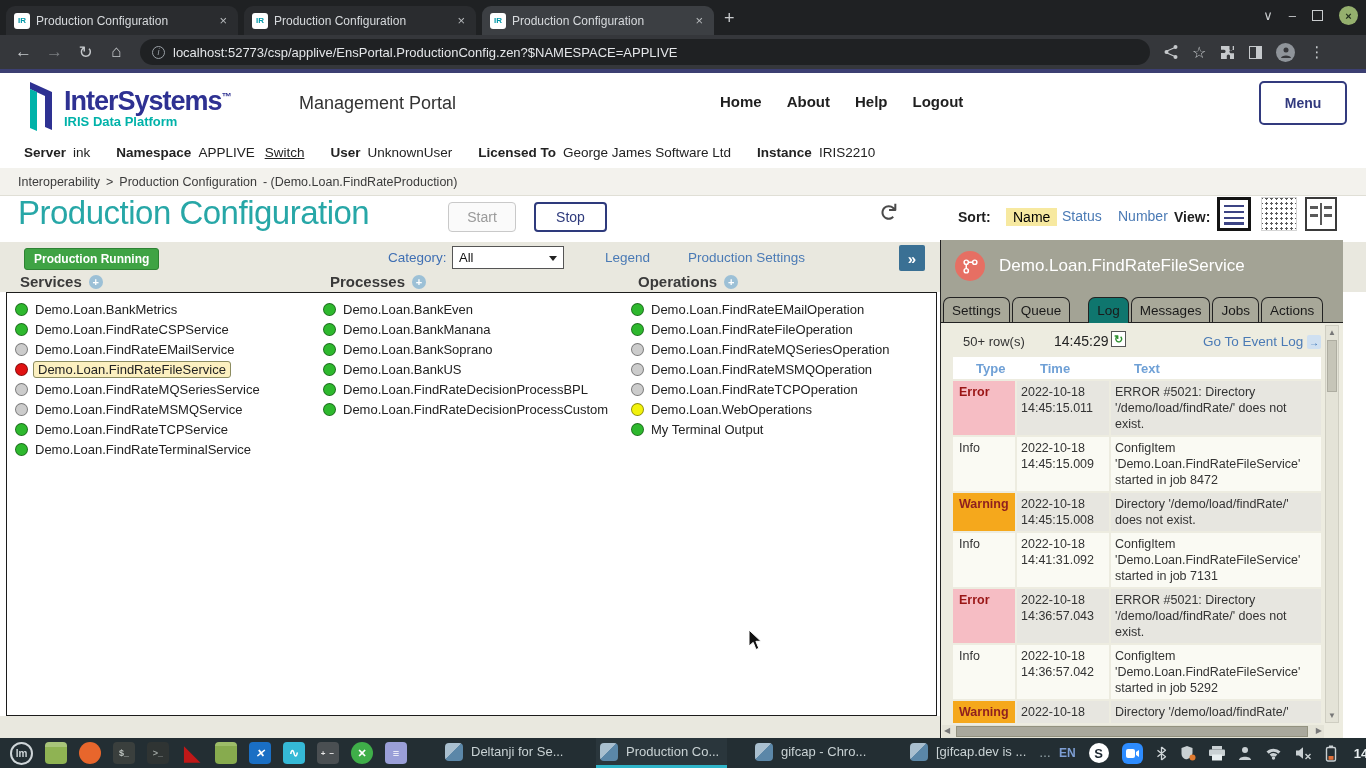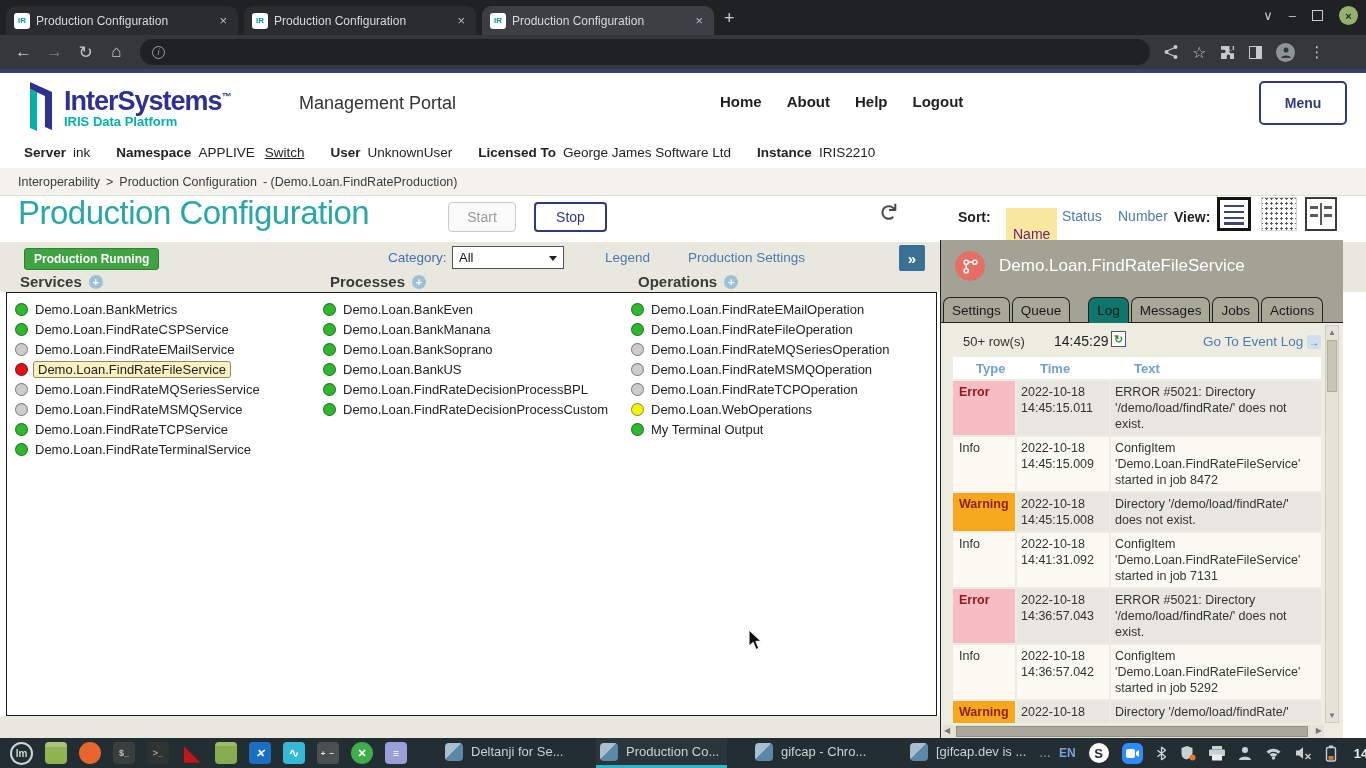--- a/index.html
+++ b/index.html
@@ -49,21 +49,21 @@
   .crumb{position:absolute;left:0;top:168px;width:1366px;height:28px;background:#f3f2ed;border-bottom:1px solid #e0dfd6;
          display:flex;align-items:center;padding-left:18px;font-size:12.5px;color:#3b3b3b;gap:6px;}
   .titlerow{position:absolute;left:0;top:196px;width:1366px;height:46px;background:#fff;}
   .h1{position:absolute;left:18px;top:-2px;font-size:33px;color:#27a7a7;letter-spacing:-0.5px;}
   .btn{position:absolute;top:6px;height:30px;border-radius:4px;font-size:14px;display:flex;align-items:center;justify-content:center;background:#fafafa;}
   .btn.start{left:448px;width:68px;border:1px solid #c9c9c9;color:#9a9a9a;}
   .btn.stop{left:534px;width:73px;border:2px solid #2e3a7c;color:#2e3a7c;background:#fff;}
   .spinner{position:absolute;left:878px;top:2px;font-size:24px;color:#4a4a4a;transform:rotate(90deg);}
   .sortlab{position:absolute;left:958px;top:13px;font-size:14px;font-weight:bold;color:#1f1f1f;}
   .sortopt{position:absolute;top:12px;font-size:14px;color:#4a7ab5;}
-  .sortopt.sel{background:#f7e9a0;color:#701a75;padding:18px 7px;}
+  .sortopt.sel{background:#f7e9a0;color:#000000;padding:1px 7px;}
   .viewlab{position:absolute;left:1174px;top:13px;font-size:14px;font-weight:bold;color:#1f1f1f;}
   .vic{position:absolute;top:1px;width:34px;height:34px;background:#fff;}
   .v-list{left:1217px;border:3px solid #141414;padding:5px 4px;}
   .v-list i{display:block;height:2.4px;background:#3c4484;margin-bottom:3.4px;}
   .v-grid{left:1261px;width:36px;border:1px solid #d5d5d5;background-image:radial-gradient(#5a5a5a 1.1px,transparent 1.3px);
           background-size:5px 5px;background-position:2px 3px;}
   .v-split{left:1305px;width:32px;border:2px solid #3a3a3a;display:flex;justify-content:space-between;padding:4px 3px;}
   .v-split .bar{width:2.5px;height:22px;background:#5a5a5a;}
   .v-split .dcol{display:flex;flex-direction:column;gap:5px;padding-top:3px;}
   .v-split .dash{width:8px;height:3px;background:#5a5a5a;}
@@ -192,20 +192,21 @@
       <span class="closewin">×</span>
     </div>
   </div>
   <div class="toolbar">
     <span class="navg" style="margin-left:8px">←</span>
     <span class="navg" style="color:#7a7d80">→</span>
     <span class="navg">↻</span>
     <span class="navg">⌂</span>
     <div class="urlpill">
       <span class="iinfo">i</span>
+      <span>localhost:52773/csp/applive/EnsPortal.ProductionConfig.zen?$NAMESPACE=APPLIVE</span>
     </div>
     <div class="tbicons">
       <svg width="14" height="16">
           <g fill="#c6c9cc">
             <circle cx="11.5" cy="3" r="2"></circle>
             <circle cx="2.5" cy="8" r="2"></circle>
             <circle cx="11.5" cy="13" r="2"></circle>
           </g>
           <path d="M3 7l8-3.5M3 9l8 3.5" stroke="#c6c9cc" stroke-width="1.3" fill="none"></path>
         </svg>

